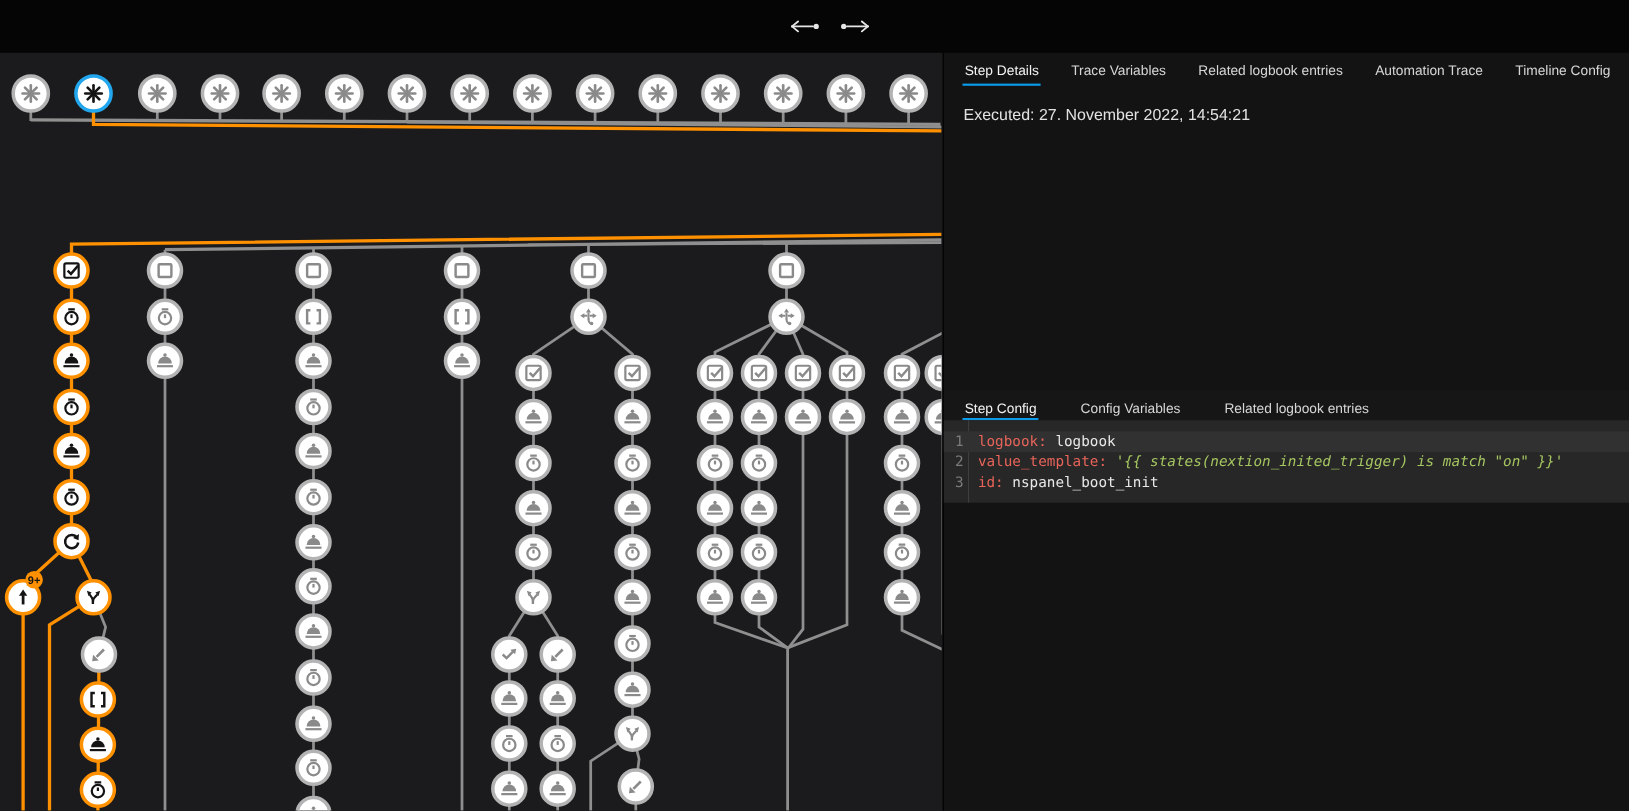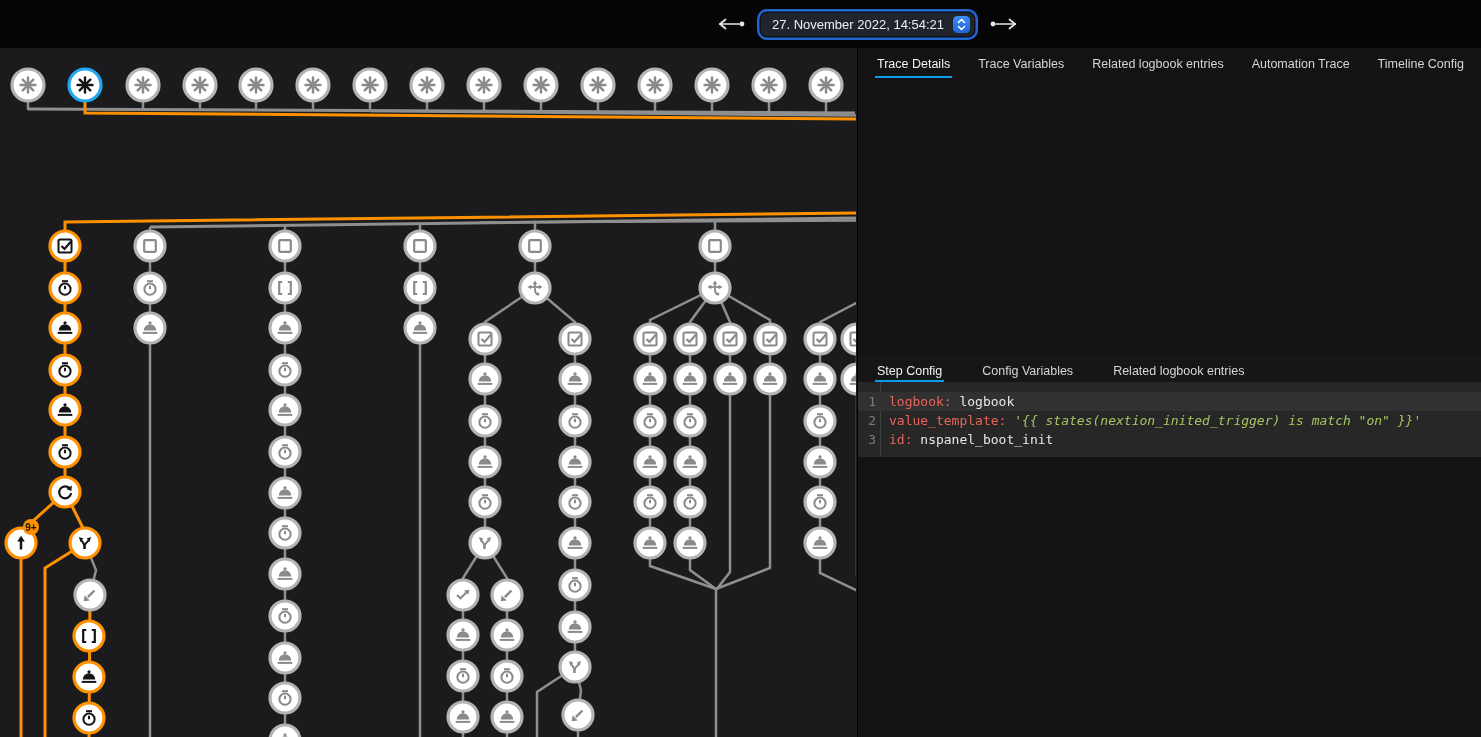--- a/index.html
+++ b/index.html
@@ -49,31 +49,20 @@
     <button class="nav-arrow" aria-label="previous trace">
       <svg width="28" height="12" viewBox="0 0 28 12">
         <g stroke="#e6e6e6" stroke-width="1.7" fill="none" stroke-linecap="round">
           <line x1="2" y1="6" x2="21" y2="6"></line>
             <line x1="2" y1="6" x2="7.5" y2="1.5"></line>
             <line x1="2" y1="6" x2="7.5" y2="10.5"></line>
         </g>
           <circle cx="24" cy="6" r="2.4" fill="#e6e6e6"></circle>
       </svg>
     </button>
-    <div class="trace-select">
-      <span class="value">27. November 2022, 14:54:21</span>
-      <span class="stepper">
-        <svg width="9" height="13" viewBox="0 0 9 13">
-            <g stroke="#fff" stroke-width="1.6" fill="none" stroke-linecap="round" stroke-linejoin="round">
-          <path d="M1.5 4.5 L4.5 1.5 L7.5 4.5"></path>
-              <path d="M1.5 8.5 L4.5 11.5 L7.5 8.5"></path>
-            </g>
-          </svg>
-      </span>
-    </div>
     <button class="nav-arrow" aria-label="next trace">
       <svg width="28" height="12" viewBox="0 0 28 12">
         <circle cx="4" cy="6" r="2.4" fill="#e6e6e6"></circle>
         <g stroke="#e6e6e6" stroke-width="1.7" fill="none" stroke-linecap="round">
           <line x1="7" y1="6" x2="26" y2="6"></line>
             <line x1="26" y1="6" x2="20.5" y2="1.5"></line>
             <line x1="26" y1="6" x2="20.5" y2="10.5"></line>
         </g>
       </svg>
     </button>
@@ -966,26 +955,27 @@
       <g transform="translate(31,527)">
         <circle r="8" fill="#ff9101"></circle>
         <path d="M -7 5 L -2 7 L -5 2 Z" fill="#ff9101"></path>
         <text y="3.6" text-anchor="middle" font-size="10" font-weight="bold" font-family="Liberation Sans, sans-serif" fill="#141414">9+</text>
       </g>
     </svg>
 </section>
 
 <aside class="panel">
   <nav class="tabs tabs-top">
-    <div class="tab active" style="border-bottom-color: rgb(11, 155, 232);">Trace Details</div>
+    <div class="tab active" style="border-bottom-color: rgb(11, 155, 232);">Step Details</div>
     <div class="tab">Trace Variables</div>
     <div class="tab">Related logbook entries</div>
     <div class="tab">Automation Trace</div>
     <div class="tab">Timeline Config</div>
   </nav>
+  <div class="executed">Executed: 27. November 2022, 14:54:21</div>
 
   <div class="section2">
     <nav class="tabs tabs-bottom">
       <div class="tab active" style="border-bottom-color: rgb(11, 155, 232);">Step Config</div>
       <div class="tab">Config Variables</div>
       <div class="tab">Related logbook entries</div>
     </nav>
     <div class="code-editor">
         <div class="code-row active">
           <span class="gutter">1</span>

